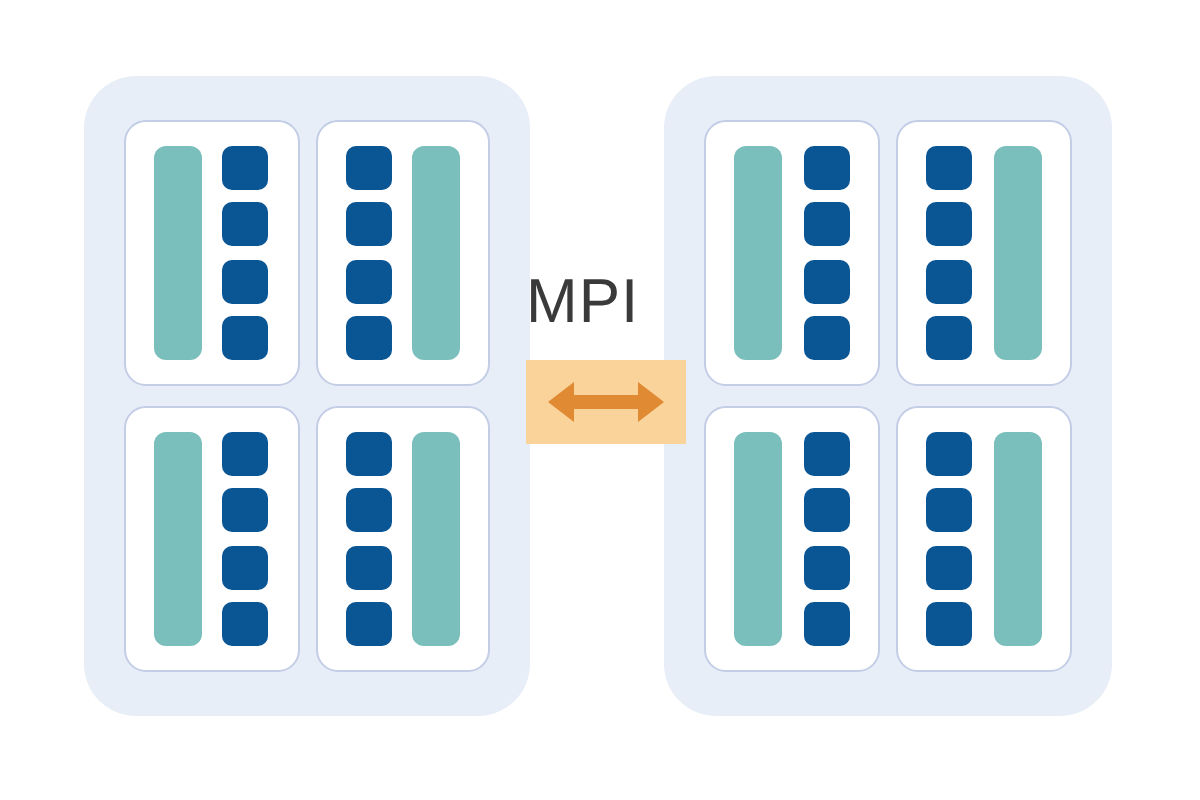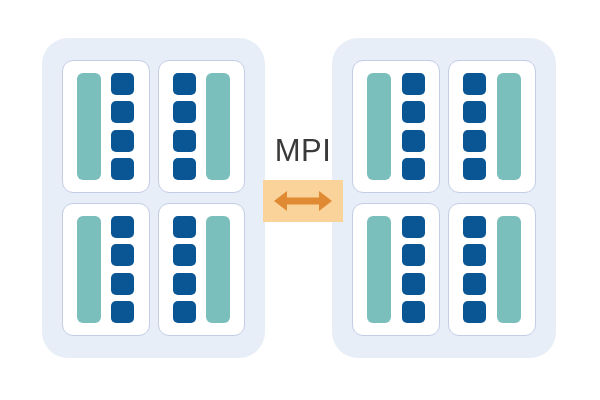--- a/index.html
+++ b/index.html
@@ -86,21 +86,21 @@
     background: #0a5594;
     border-radius: 5px;
   }
 
   
   #mpi-link {
     position: absolute;
     left: 263px;
     top: 132px;
     width: 80px;
-    text-align: center;
+    text-align: left;
   }
   #mpi-label {
     font-family: "Liberation Sans", sans-serif;
     font-size: 31px;
     line-height: 38px;
     color: #3a3a3a;
     letter-spacing: 0.5px;
     font-weight: 400;
     white-space: nowrap;
   }

